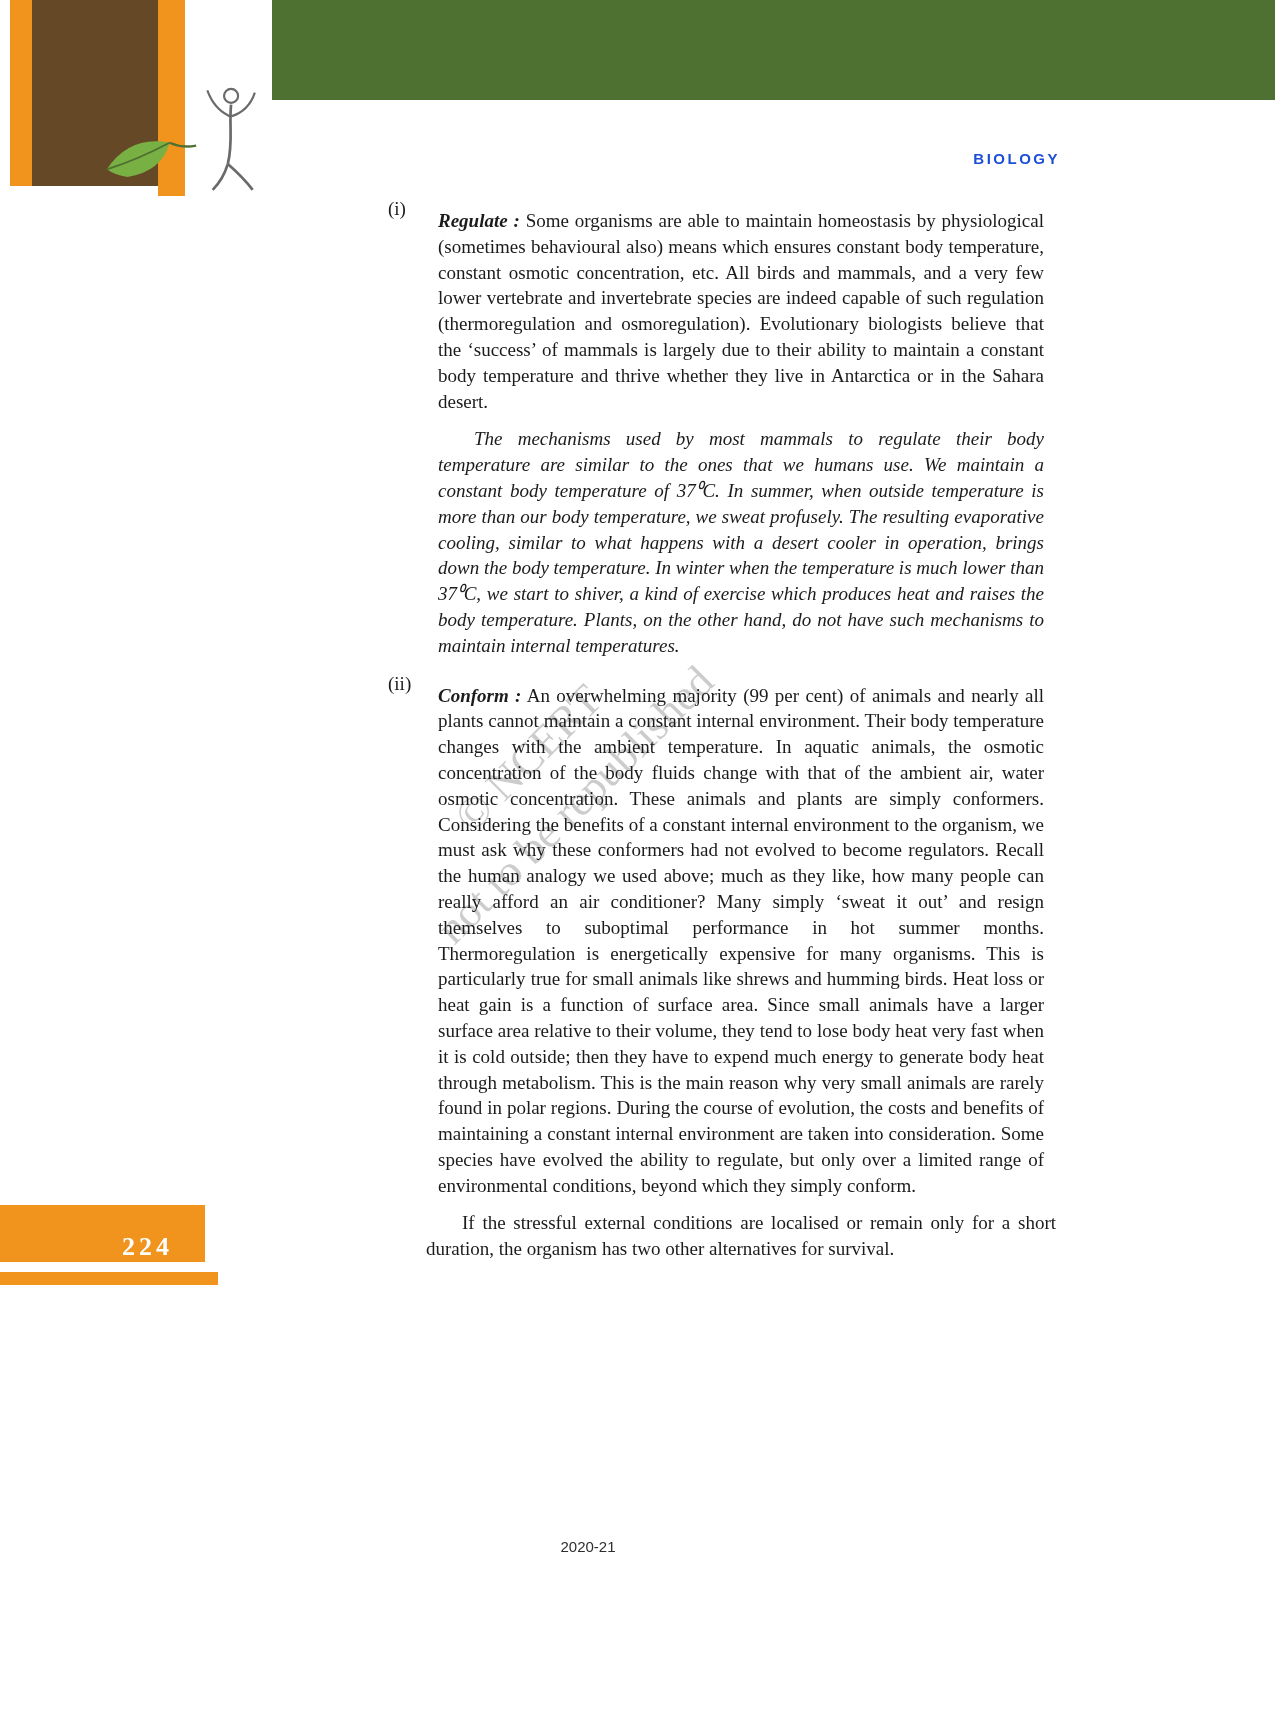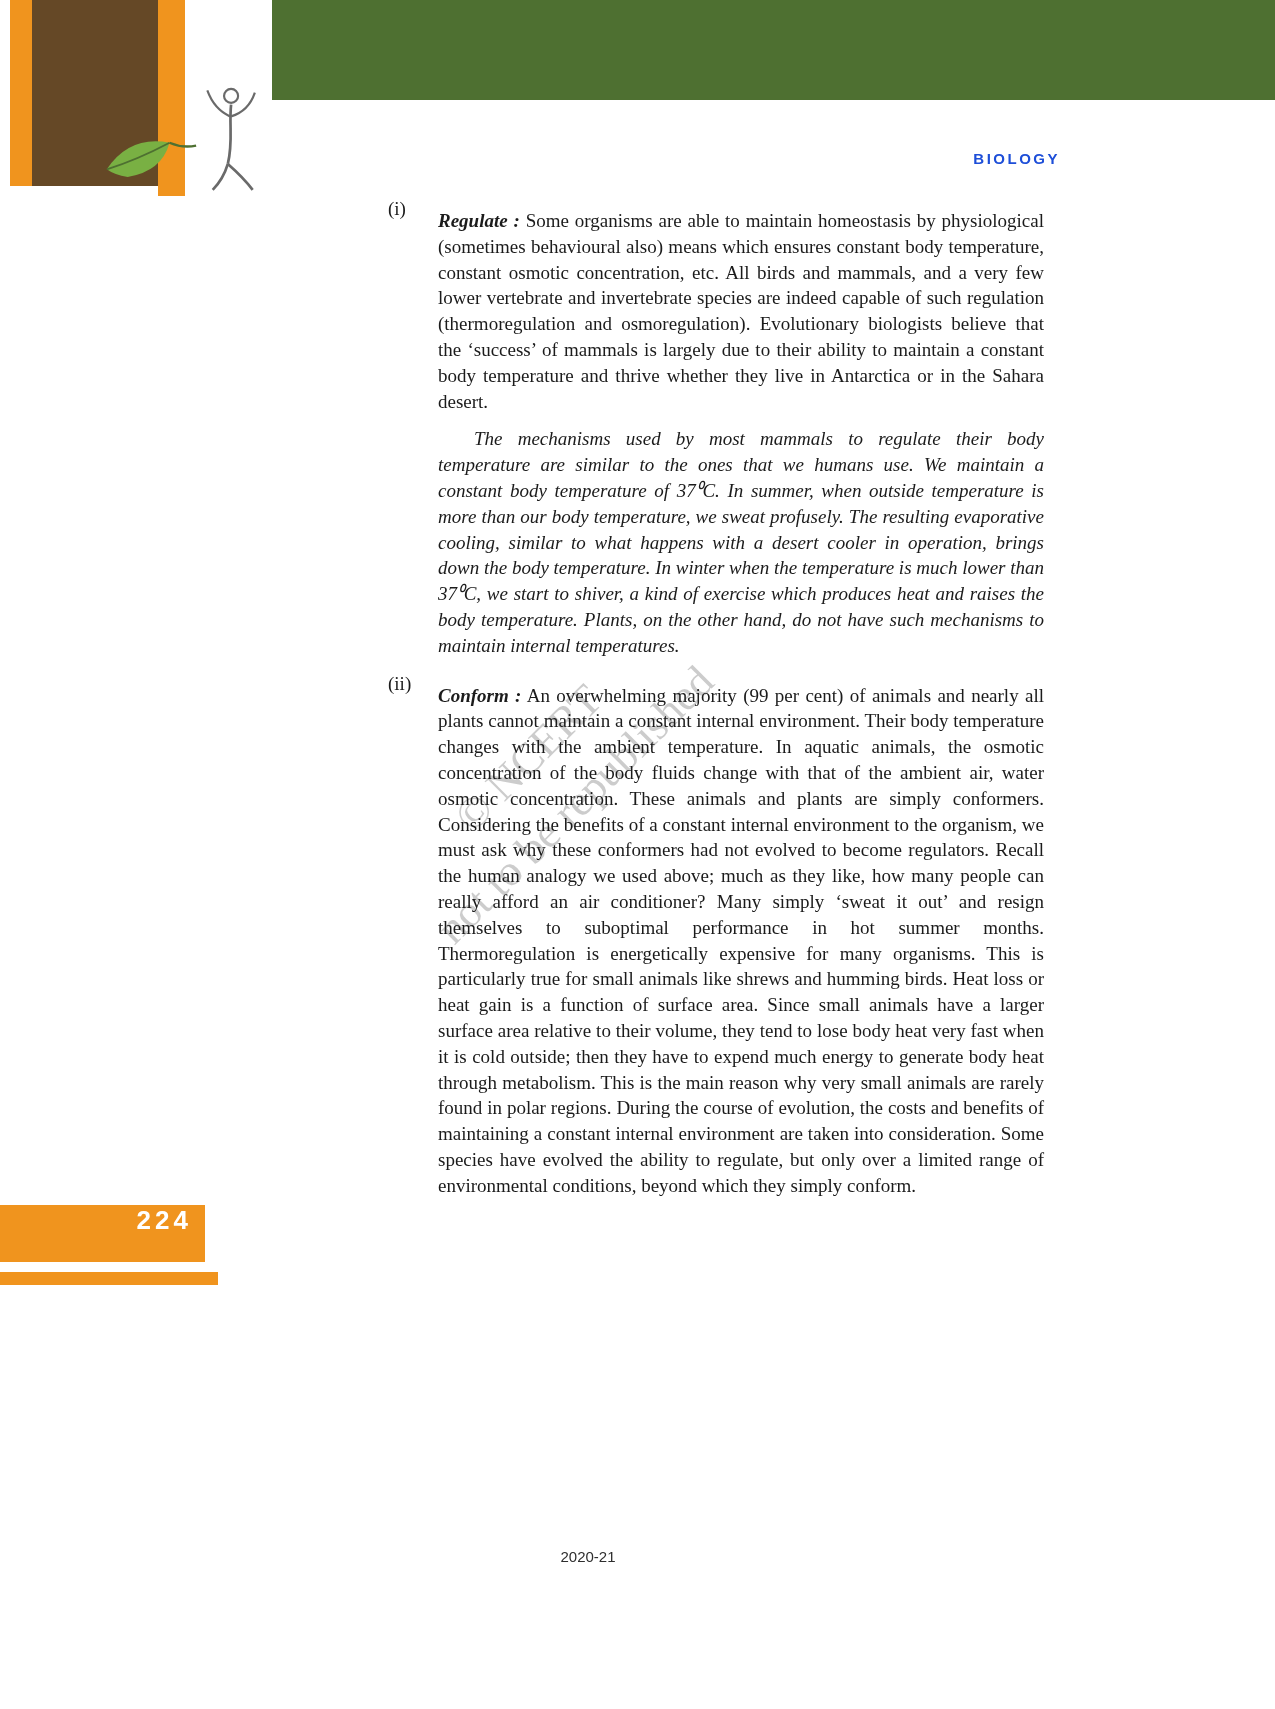--- a/index.html
+++ b/index.html
@@ -82,36 +82,36 @@
     color: #8f8f8f; opacity: 0.45;
     pointer-events: none;
     white-space: nowrap;
   }
 
   
   .page-number-box {
     position: absolute; left: 0; top: 1205px;
     width: 205px; height: 57px;
     background: #f0941e;
-    display: flex; align-items: flex-start; justify-content: flex-end;
-    padding-right: 13px; box-sizing: border-box;
-    font-family: Liberation Sans, sans-serif;
+    display: flex; align-items: flex-end; justify-content: flex-end;
+    padding-right: 32px; box-sizing: border-box;
+    font-family: Liberation Serif, serif;
     font-size: 26px; font-weight: bold;
     letter-spacing: 4px; color: #ffffff;
   }
   .footer-bar {
     position: absolute; left: 0; top: 1272px;
     width: 218px; height: 13px;
     background: #f0941e;
   }
   .edition {
     position: absolute; left: 0; top: 1538px;
     width: 1176px; text-align: center;
     font-family: "Liberation Sans", sans-serif;
-    font-size: 15px; color: #2e2e2e; margin-top: 10px;
+    font-size: 15px; color: #2e2e2e;
   }
 </style>
 </head>
 <body>
 
 <div class="left-strip"></div>
 <div class="brown-block"></div>
 <div class="orange-strip"></div>
 <div class="green-band"></div>
 
@@ -151,20 +151,21 @@
     </div>
   </div>
 
   <div class="list-item">
     <span class="marker">(ii)</span>
     <div class="item-body">
       <p class="para"><span class="term">Conform :</span> <span>An overwhelming majority (99 per cent) of animals and nearly all plants cannot maintain a constant internal environment. Their body temperature changes with the ambient temperature. In aquatic animals, the osmotic concentration of the body fluids change with that of the ambient air, water osmotic concentration. These animals and plants are simply conformers. Considering the benefits of a constant internal environment to the organism, we must ask why these conformers had not evolved to become regulators. Recall the human analogy we used above; much as they like, how many people can really afford an air conditioner? Many simply ‘sweat it out’ and resign themselves to suboptimal performance in hot summer months. Thermoregulation is energetically expensive for many organisms. This is particularly true for small animals like shrews and humming birds.  Heat loss or heat gain is a function of surface area. Since small animals have a larger surface area relative to their volume, they tend to lose body heat very fast when it is cold outside; then they have to expend much energy to generate body heat through metabolism. This is the main reason why very small animals are rarely found in polar regions. During the course of evolution, the costs and benefits of maintaining a constant internal environment are taken into consideration. Some species have evolved the ability to regulate, but only over a limited range of environmental conditions, beyond which they simply conform.</span></p>
     </div>
   </div>
 
+  <p class="closing">If the stressful external conditions are localised or remain only for a short duration, the organism has two other alternatives for survival.</p>
 
 </div>
 
 <div class="page-number-box">
   <span>224</span>
 </div>
 <div class="footer-bar"></div>
 <div class="edition">2020-21</div>
 
 </body></html>

